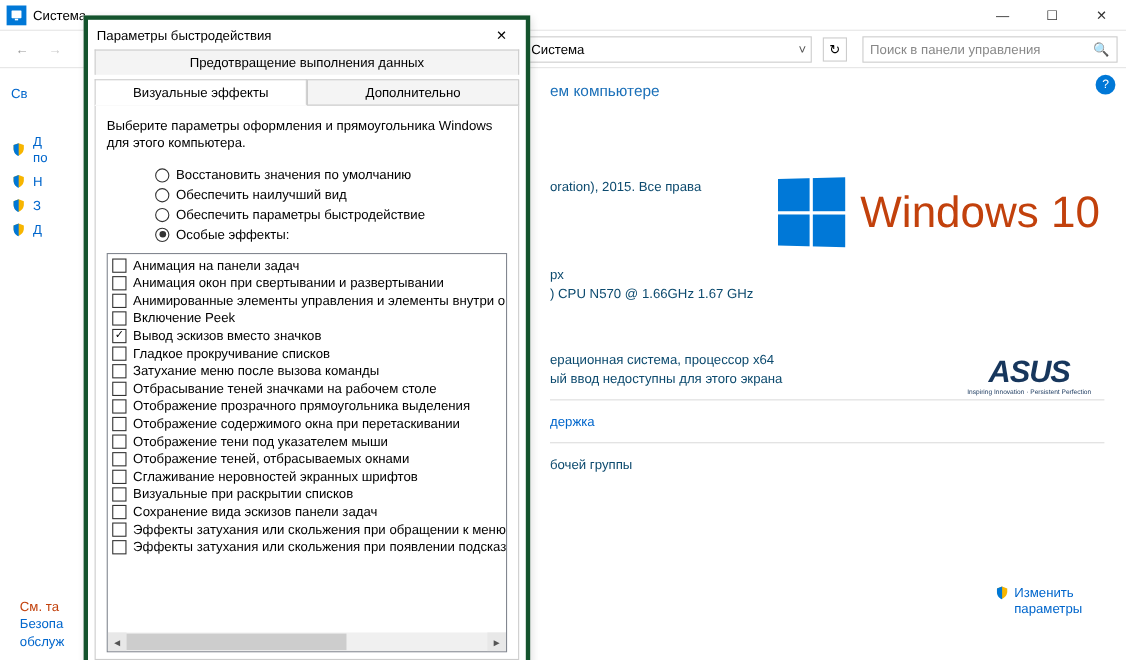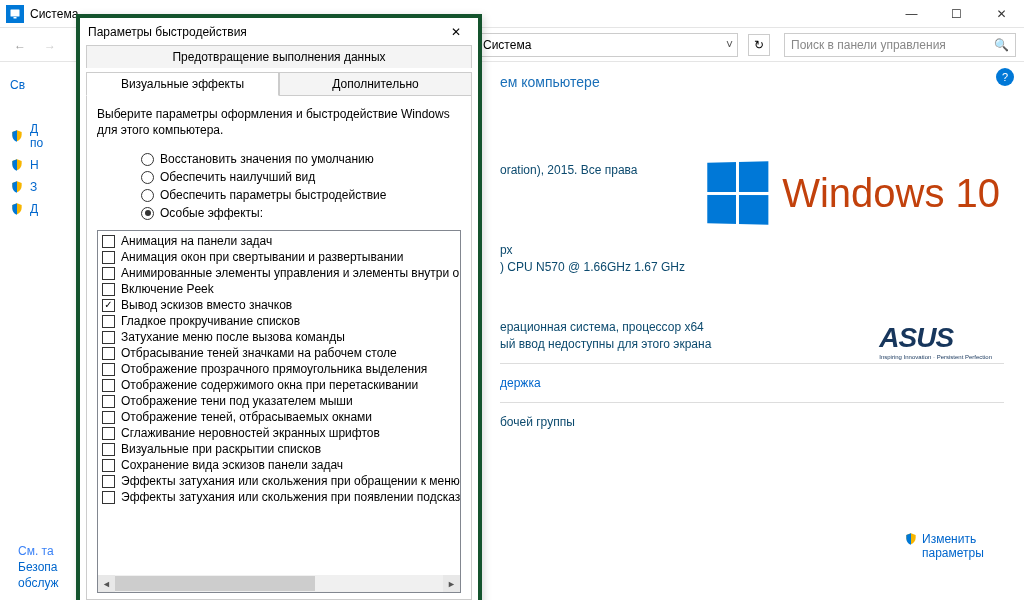--- a/index.html
+++ b/index.html
@@ -29,21 +29,21 @@
 .side-footer div{margin-bottom:2px;}
 
 .main{flex:1;padding:12px 20px;position:relative;}
 .help-icon{position:absolute;top:6px;right:10px;width:18px;height:18px;border-radius:50%;background:#0078d7;color:#fff;display:flex;align-items:center;justify-content:center;font-size:11px;}
 .section-head{color:#1a6fb8;font-size:14px;margin-bottom:10px;}
 .info-line{font-size:12px;color:#0c4a6e;margin:3px 0;}
 .win10-logo{position:absolute;top:100px;right:24px;display:flex;align-items:center;gap:14px;}
 .win10-logo .sq{display:grid;grid-template-columns:1fr 1fr;grid-template-rows:1fr 1fr;gap:3px;width:62px;height:62px;transform:perspective(200px) rotateY(-10deg);}
 .win10-logo .sq div{background:#0078d7;}
 .win10-logo .txt{font-size:40px;font-weight:300;color:#c2410c;}
-.asus-logo{position:absolute;top:260px;right:32px;}
+.asus-logo{position:absolute;top:260px;right:32px;text-align:center;}
 .asus-logo .brand{font-size:28px;font-weight:900;color:#17365c;font-style:italic;letter-spacing:-1px;}
 .asus-logo .tag{font-size:6px;color:#17365c;}
 .change-link{position:absolute;top:470px;right:32px;display:flex;align-items:flex-start;gap:4px;color:#0066cc;font-size:12px;}
 .link-blue{color:#0066cc;}
 .divider{border-top:1px solid #ddd;margin:12px 0;}
 
 
 .dialog{position:absolute;top:14px;left:76px;width:406px;height:596px;background:#fff;border:4px solid #14532d;box-shadow:2px 2px 8px rgba(0,0,0,0.15);display:flex;flex-direction:column;}
 .dialog .dlg-title{height:28px;display:flex;align-items:center;padding:0 8px;font-size:12px;}
 .dialog .dlg-close{margin-left:auto;width:28px;height:24px;display:flex;align-items:center;justify-content:center;}
@@ -129,21 +129,21 @@
         <span>З</span>
       </div>
       <div class="side-link">
         <svg class="shield-svg" viewBox="0 0 24 24">
             <path fill="#f7b500" d="M12 2l8 3v5c0 5-3.4 9.7-8 11-4.6-1.3-8-6-8-11V5l8-3z"></path>
             <path fill="#0078d7" d="M12 2v20c-4.6-1.3-8-6-8-11V5l8-3z"></path>
           </svg>
         <span>Д</span>
       </div>
       <div class="side-footer">
-        <div style="color:#3b82f6">См. та</div>
+        <div style="color:#c2410c">См. та</div>
         <div class="link-blue">Безопа</div>
         <div class="link-blue">обслуж</div>
       </div>
     </div>
 
     <div class="main">
       <div class="help-icon">?</div>
       <div class="section-head" style="margin-left:280px">ем компьютере</div>
       <div style="height:60px"></div>
       <div class="info-line" style="margin-left:280px">oration), 2015. Все права</div>
@@ -188,21 +188,21 @@
     <div class="dlg-close">✕</div>
   </div>
   <div class="tabs tabs-row2">
     <div class="tab inactive" style="flex:0 0 100%;border-bottom:none">Предотвращение выполнения данных</div>
   </div>
   <div class="tabs">
     <div class="tab active">Визуальные эффекты</div>
     <div class="tab inactive">Дополнительно</div>
   </div>
   <div class="tab-content">
-    <div class="desc">Выберите параметры оформления и быстродействие Windows для этого компьютера.</div>
+    <div class="desc">Выберите параметры оформления и прямоугольника Windows для этого компьютера.</div>
     <div id="radio-group">
         <div class="radio-row">
           <div class="radio"></div>
           <span>Восстановить значения по умолчанию</span>
         </div>
         <div class="radio-row">
           <div class="radio"></div>
           <span>Обеспечить наилучший вид</span>
         </div>
         <div class="radio-row">

